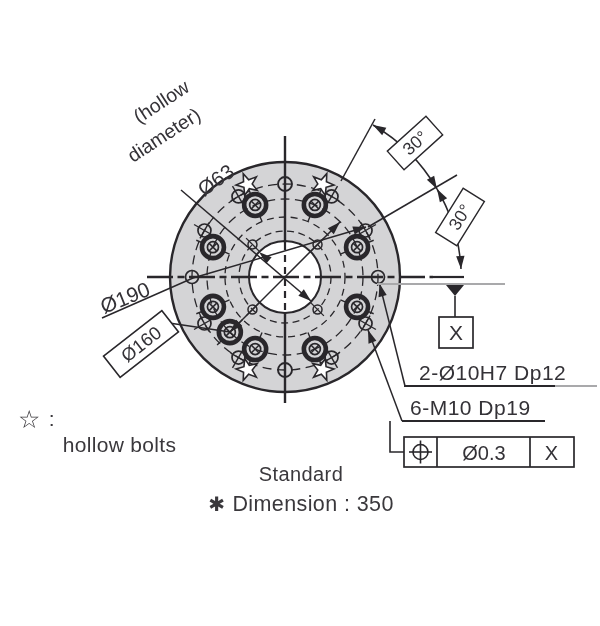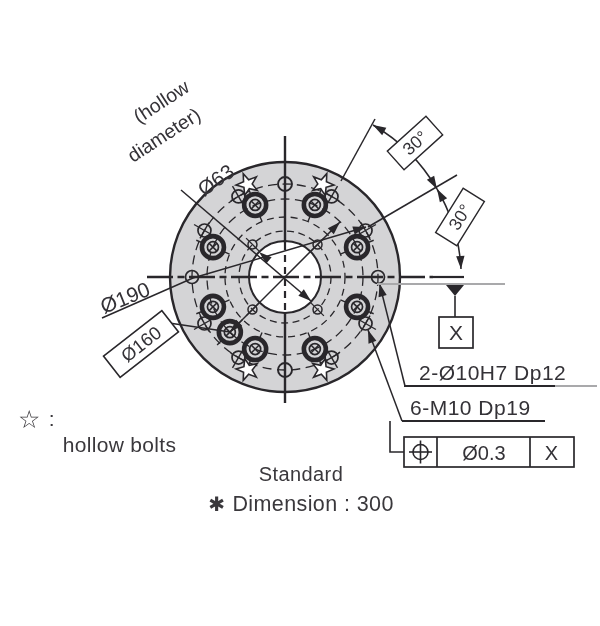--- a/index.html
+++ b/index.html
@@ -271,17 +271,17 @@
     <span>hollow bolts</span>
   </span>
 </div>
 
 
 <div class="footer">
   <div class="variant">Standard</div>
   <div class="dim-line">
     <span class="dim-sym">✱</span><span>Dimension</span>
     <span>:</span>
-    <span>300</span>
+    <span>350</span>
   </div>
 </div>
 
 </div>
 
 </body></html>

